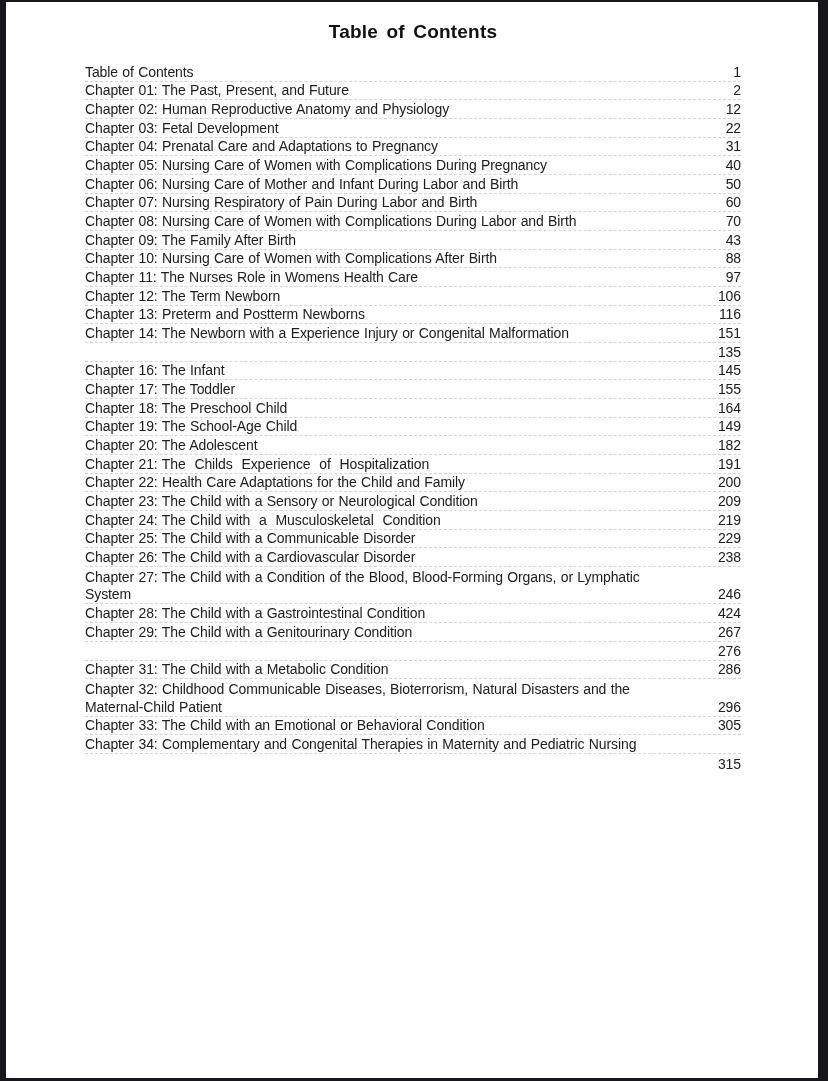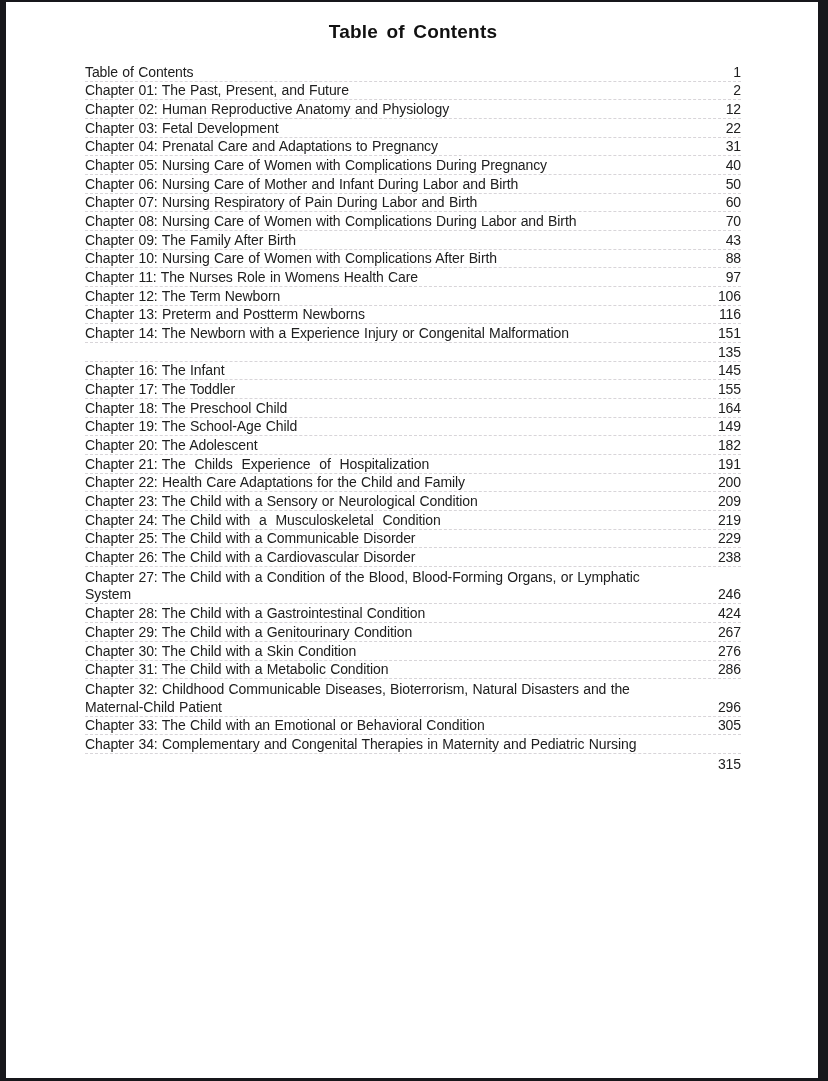--- a/index.html
+++ b/index.html
@@ -214,21 +214,20 @@
     <span class="title">Chapter 28: The Child with a Gastrointestinal Condition</span>
     <span class="page-num">424</span>
   </div>
 
   <div class="toc-row leader">
     <span class="title">Chapter 29: The Child with a Genitourinary Condition</span>
     <span class="page-num">267</span>
   </div>
 
   <div class="toc-row leader">
-    <span class="title">Chapter 30: The Child with a Skin Condition</span>
     <span class="page-num">276</span>
   </div>
 
   <div class="toc-row leader">
     <span class="title">Chapter 31: The Child with a Metabolic Condition</span>
     <span class="page-num">286</span>
   </div>
 
   <div class="toc-row">
     <span class="title">Chapter 32: Childhood Communicable Diseases, Bioterrorism, Natural Disasters and the</span>

